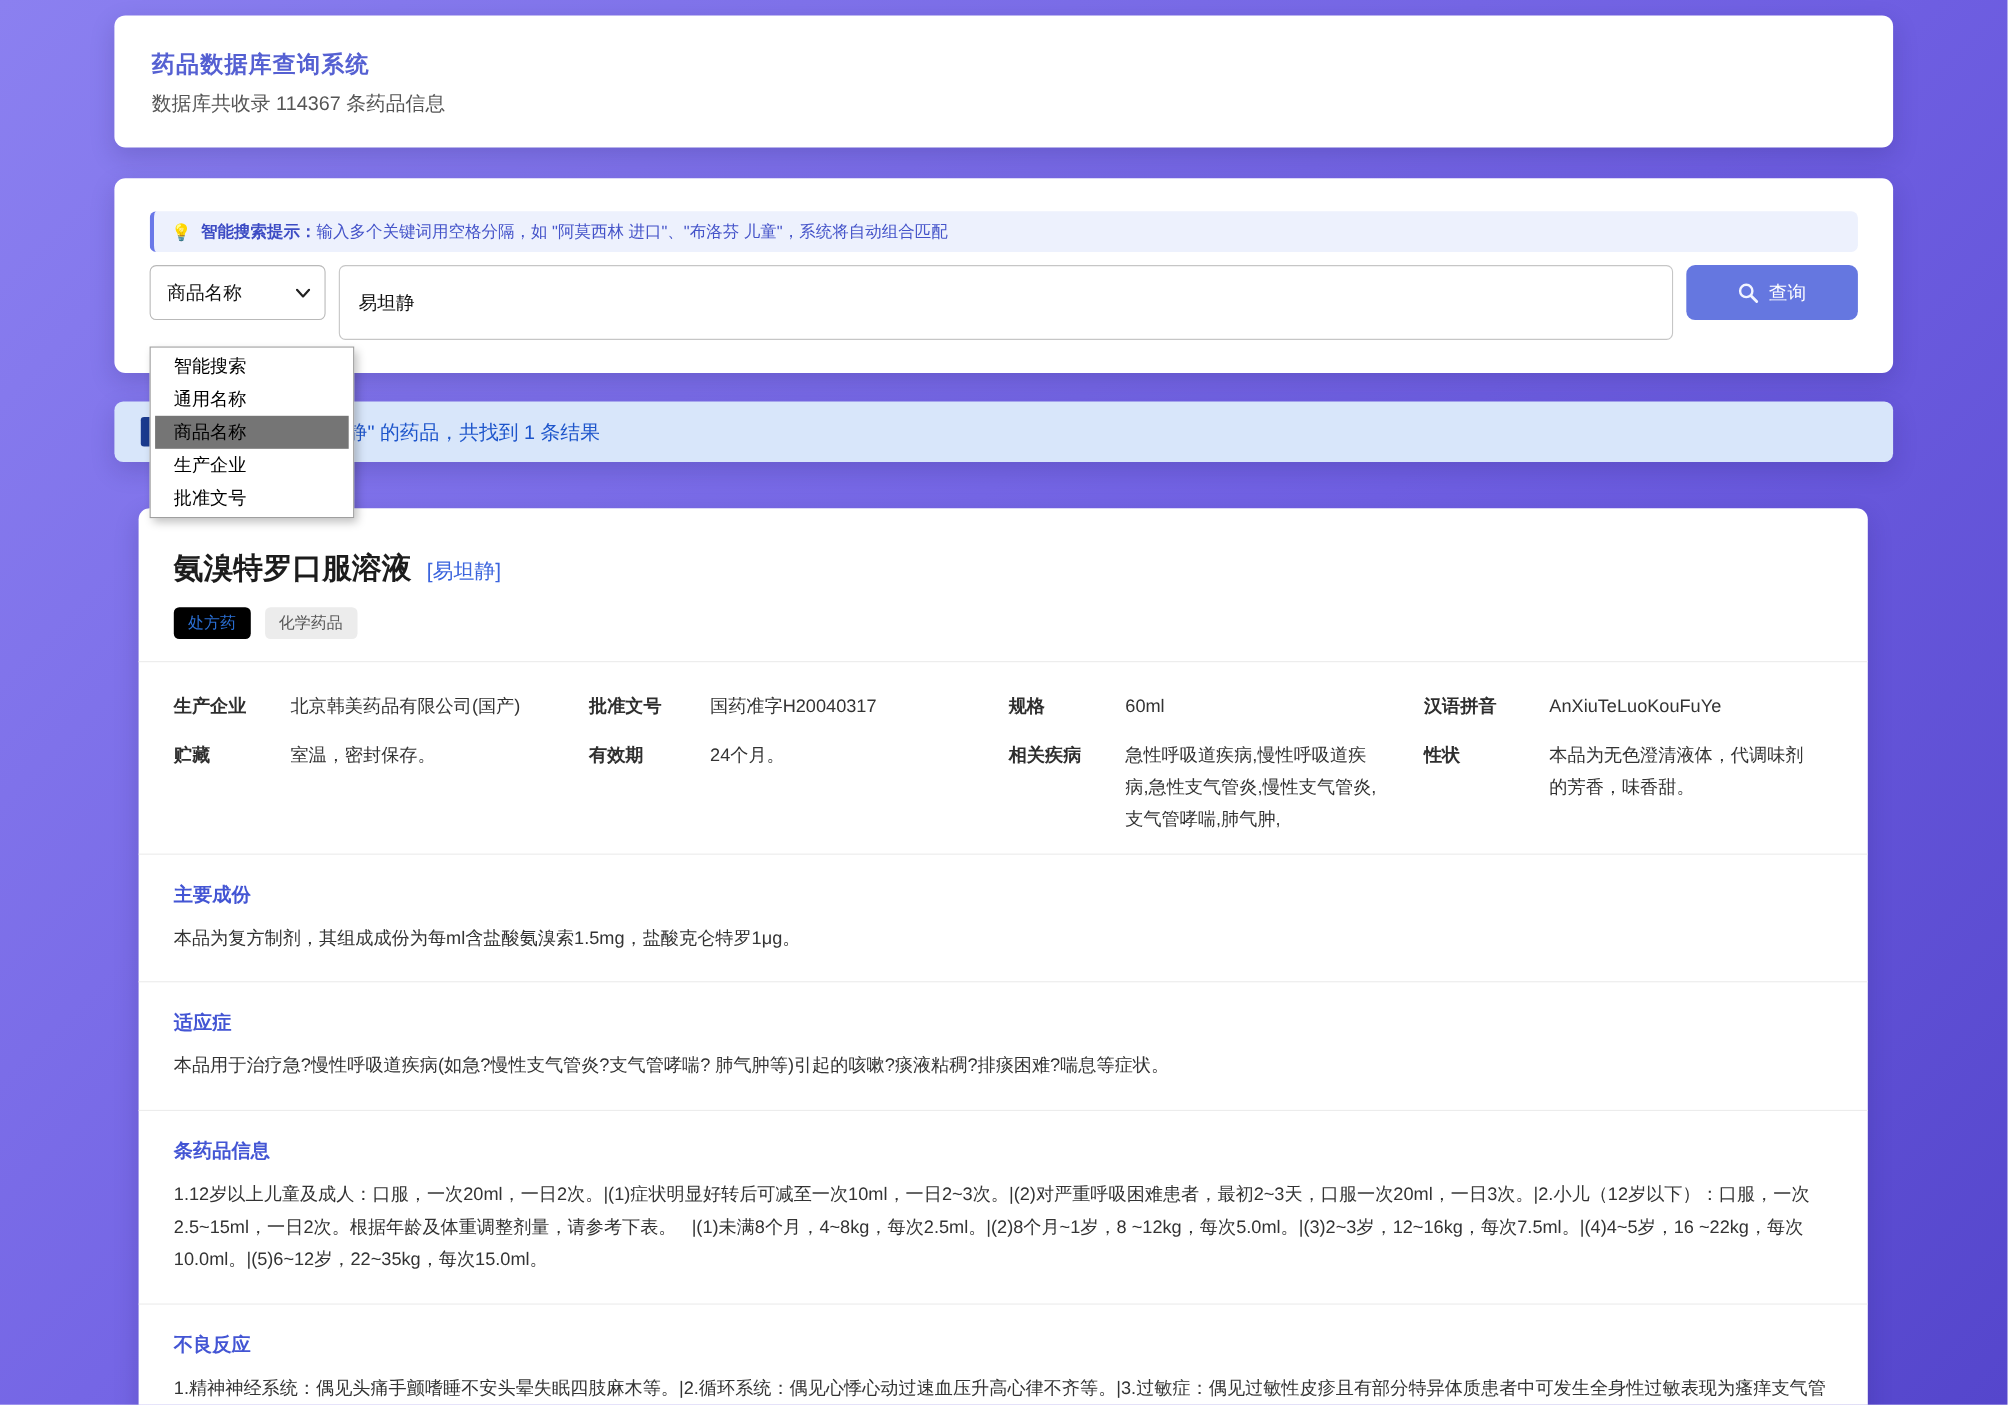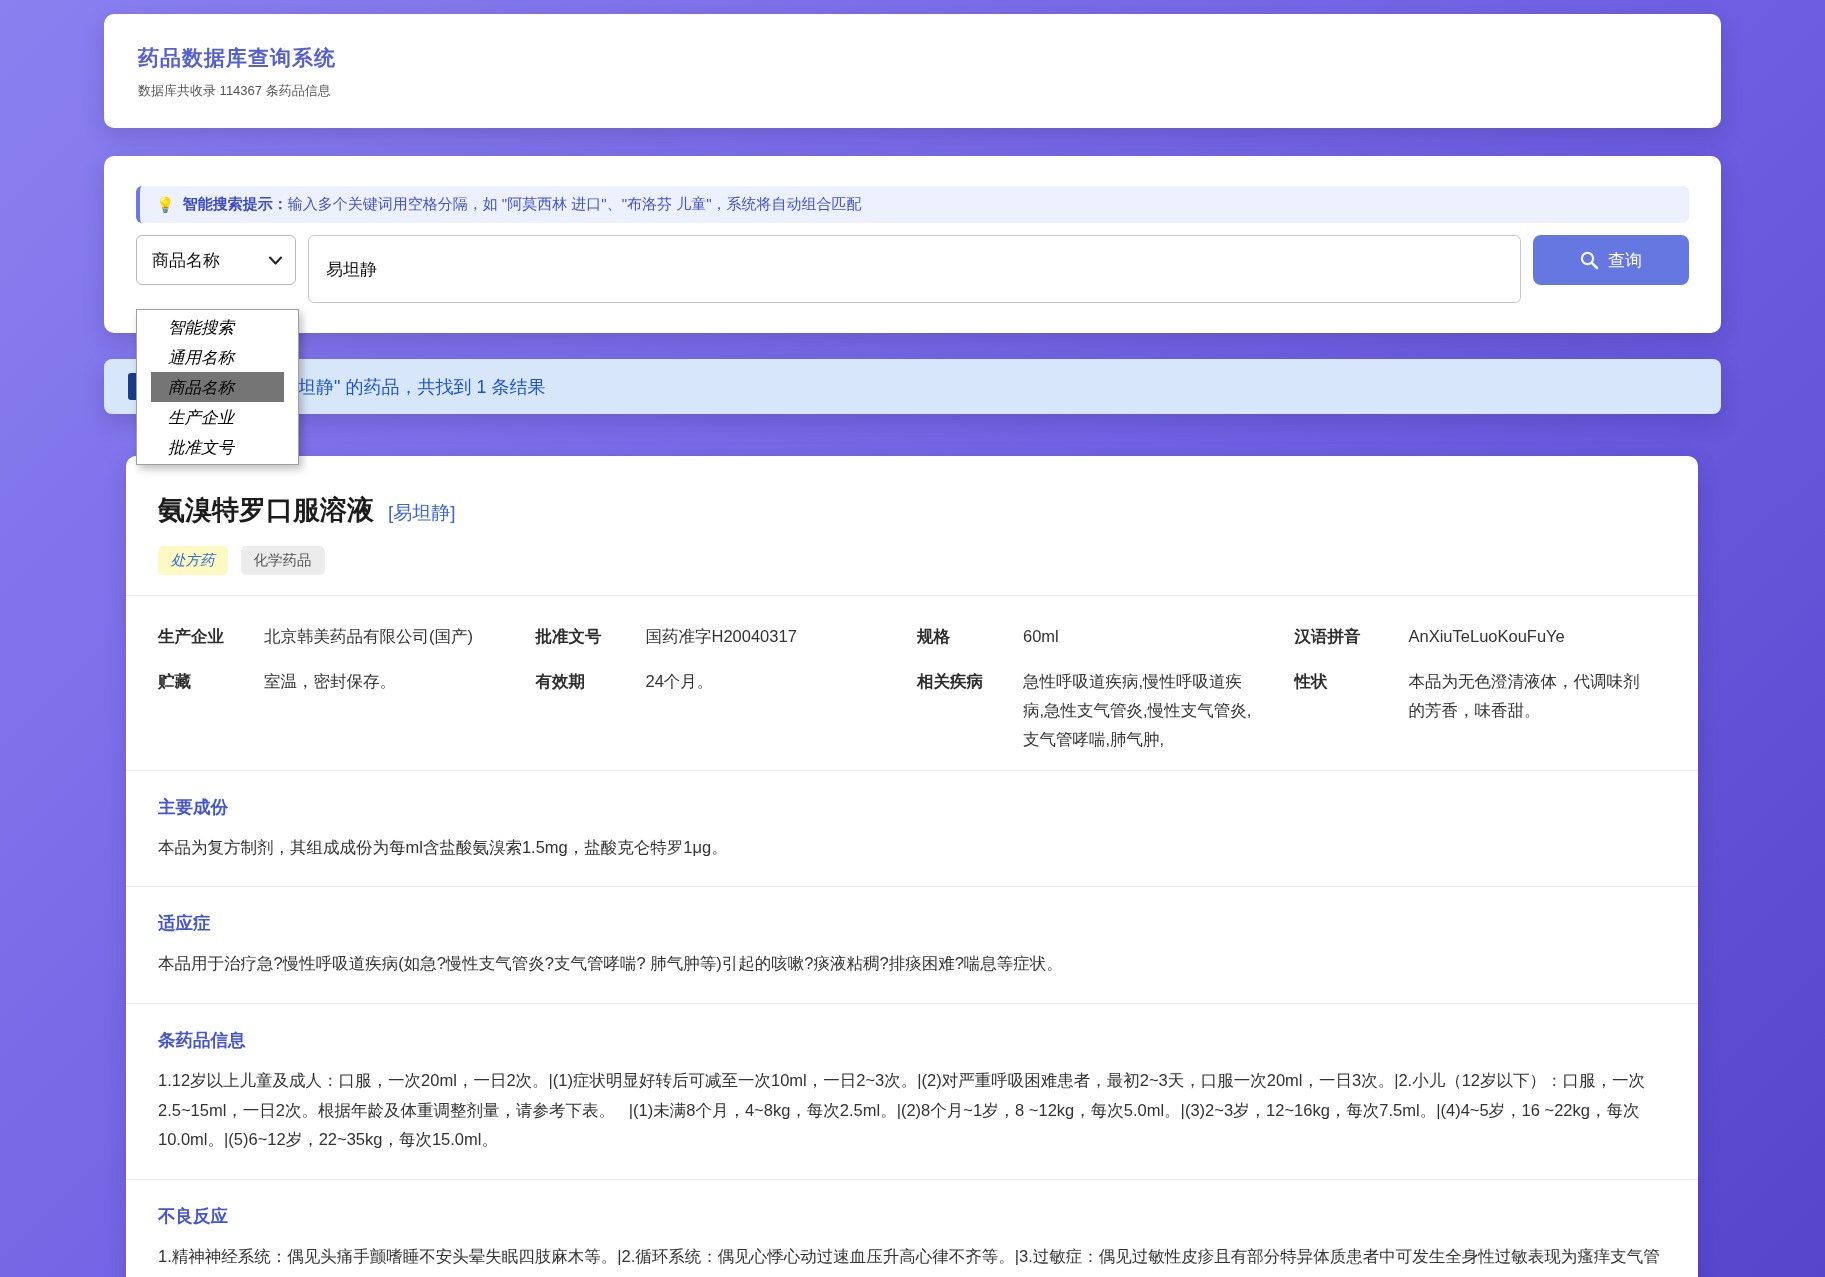--- a/index.html
+++ b/index.html
@@ -7,41 +7,40 @@
   body {
     font-family:"Liberation Sans","DejaVu Sans",sans-serif;
     background:linear-gradient(135deg,#8b80f0 0%,#6f5fe2 55%,#5546cc 100%);
     overflow:hidden; position:relative;
   }
   .card { background:#fff; border-radius:10px; box-shadow:0 8px 22px rgba(30,20,90,.18); }
 
   
   .header-card { margin:14px 104px 0; padding:30px 34px 28px; }
   .page-title { color:#5560d2; font-size:21px; font-weight:bold; letter-spacing:1px; }
-  .page-subtitle { color:#555; font-size:13px; margin-top:10px; }
+  .page-subtitle { color:#555; font-size:18px; margin-top:10px; }
 
   
   .search-card { margin:28px 104px 0; padding:30px 32px; position:relative; }
   .tip-banner {
     background:#edf1fd; border-left:4px solid #6a78e8; border-radius:6px;
     padding:9px 16px; font-size:15px; color:#4453c9; display:flex; align-items:center; gap:8px;
   }
   .tip-banner b { color:#3d4cc4; }
   .search-row { display:flex; gap:12px; margin-top:12px; }
   .select-wrap { position:relative; }
   .select-box {
     width:160px; height:50px; border:1px solid #b9b9b9; border-radius:6px; background:#fff;
     display:flex; align-items:center; justify-content:space-between;
     padding:0 13px 0 15px; font-size:17px; color:#111; cursor:pointer;
   }
   .dropdown {
-    position:absolute; top:calc(100% + 6px); left:0; width:163px; z-index:40;
+    position:absolute; top:calc(100% + 6px); left:0; width:186px; z-index:40;
     background:#fff; border:1px solid #9f9f9f; box-shadow:3px 4px 8px rgba(0,0,0,.25);
-    padding:2px 14px;
-    font-style:italic;
+    padding:2px 4px;
   }
   .dropdown .opt { height:30px; line-height:30px; padding-left:17px; font-size:16.5px; color:#000; cursor:pointer; }
   .dropdown .opt.selected { background:#757575; }
   .search-input {
     flex:1; height:68px; border:1px solid #c6c6c6; border-radius:6px;
     font-size:17px; color:#111; padding:0 17px; outline:none;
     font-family:"Liberation Sans","DejaVu Sans",sans-serif;
   }
   .query-btn {
     width:156px; height:50px; background:#6577e0; border:none; border-radius:8px;
@@ -59,21 +58,21 @@
   .rb-text { color:#1d55cb; font-size:18px; margin-left:144px; white-space:nowrap; }
 
   
   .drug-card { margin:42px 127px 0 126px; padding:36px 0 40px; background:#fff; border-radius:10px; box-shadow:0 8px 22px rgba(30,20,90,.18); }
   .pad { padding-left:32px; padding-right:32px; }
   .drug-title-row { display:flex; align-items:baseline; gap:14px; }
   .drug-name { font-size:27px; font-weight:bold; color:#1c1c1c; }
   .drug-brand { font-size:19px; color:#3b64dd; }
   .tag-row { margin-top:18px; display:flex; gap:13px; }
   .tag { font-size:14.5px; padding:5px 13px; border-radius:5px; }
-  .tag.blue { background:#fef9c3; color:#2a6fd4;font-style:italic; }
+  .tag.blue { background:#000000; color:#2a6fd4; }
   .tag.gray { background:#ececec; color:#555; }
   .info-grid {
     margin-top:20px; border-top:1px solid #ececec;
     padding:26px 32px 16px;
     display:grid; grid-template-columns:92px 1fr 96px 1fr 92px 1fr 100px 1fr;
     column-gap:14px; row-gap:16px; font-size:16.5px; line-height:1.75; color:#333;
   }
   .info-pair { display:contents; }
   .info-label { font-weight:bold; color:#2e2e2e; }
   .info-value { color:#333; padding-right:18px; }

